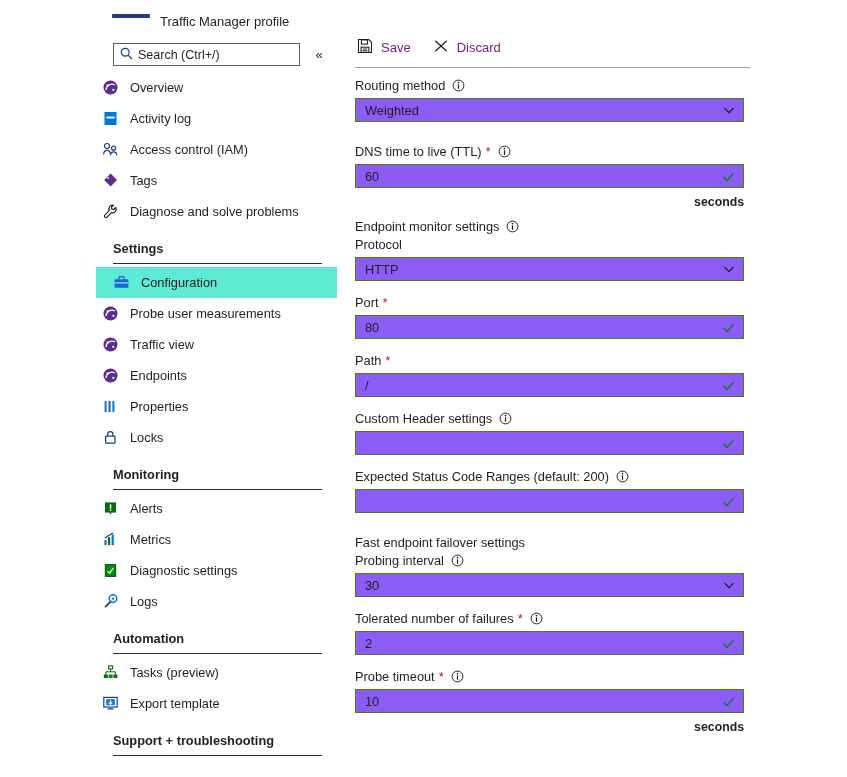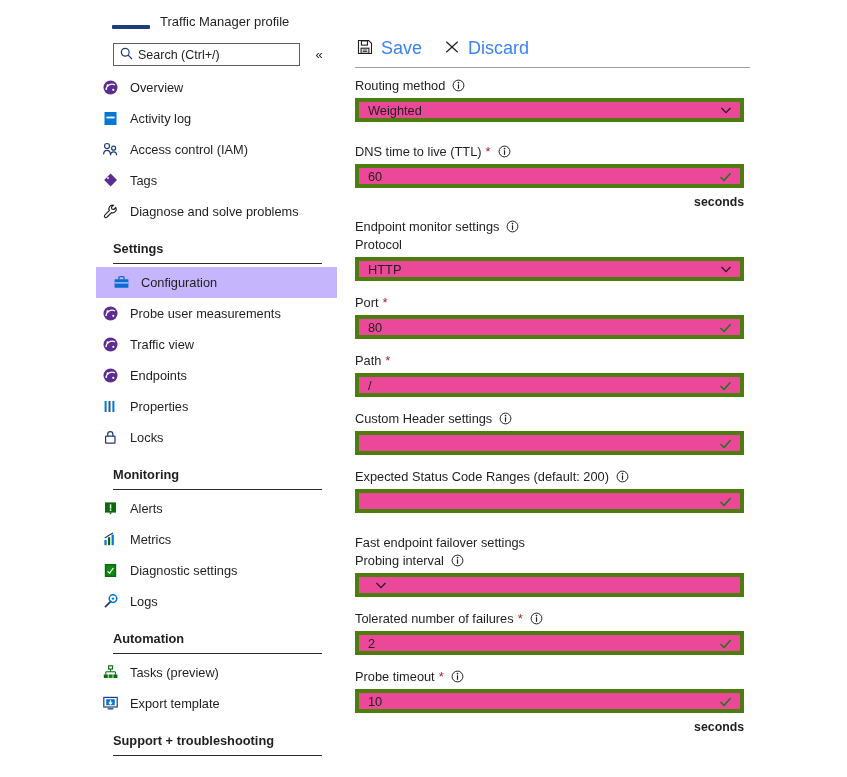--- a/index.html
+++ b/index.html
@@ -23,21 +23,21 @@
     left: 0;
     top: 0;
     width: 340px;
     height: 777px;
   }
   #resource-bar-row {
     position: absolute;
     left: 112px;
     top: 14px;
     display: flex;
-    align-items: flex-end;
+    align-items: flex-start;
     gap: 10px;
   }
   .resource-accent {
     width: 38px;
     height: 4px;
     background: #1f3d7a;
     border-radius: 1px;
   }
   #resource-title {
     font-size: 13px;
@@ -99,21 +99,21 @@
   }
   .nav-item {
     height: 31px;
     display: flex;
     align-items: center;
     padding-left: 102px;
     box-sizing: border-box;
     cursor: pointer;
   }
   .nav-item.selected {
-    background: #c4b5fd;
+    background: #5eead4;
     margin-left: 96px;
     padding-left: 17px;
     width: 241px;
   }
   .nav-icon {
     flex: none;
     width: 17px;
     height: 17px;
     margin-right: 11px;
     display: flex;
@@ -160,22 +160,22 @@
     gap: 18px;
   }
   .cmd-btn {
     display: flex;
     align-items: center;
     gap: 8px;
     cursor: pointer;
     padding: 2px 2px;
   }
   .cmd-label {
-    font-size: 18px;
-    color: #3b82f6;
+    font-size: 13px;
+    color: #701a75;
   }
   #command-rule {
     position: absolute;
     left: 0;
     top: 67px;
     width: 395px;
     height: 1px;
     background: #a19f9d;
   }
 
@@ -210,27 +210,28 @@
     display: flex;
     align-items: center;
     font-size: 12.8px;
     color: #201f1e;
     margin-bottom: 3px;
     white-space: nowrap;
   }
   .control {
     width: 389px;
     height: 24px;
-    border: 4px solid #4d7c0f;
-    background: #ec4899;
+    border: 1px solid #4d7c0f;
+    background: #8b5cf6;
     box-sizing: border-box;
     display: flex;
     align-items: center;
     padding: 0 7px 0 9px;
     position: relative;
+    justify-content: flex-end;
   }
   .control input.value {
     border: none;
     outline: none;
     background: transparent;
     font-family: "Liberation Sans", sans-serif;
     font-size: 12.8px;
     color: #201f1e;
     flex: 1;
     padding: 0;
@@ -667,20 +668,21 @@
         <span>Probing interval</span>
         <span class="info-icon">
           <svg width="13" height="13" viewBox="0 0 13 13">
             <circle cx="6.5" cy="6.5" r="5.4" fill="none" stroke="#201f1e" stroke-width="1"></circle>
             <circle cx="6.5" cy="3.6" r="0.85" fill="#201f1e"></circle>
             <rect x="5.9" y="5.3" width="1.2" height="4.5" fill="#201f1e"></rect>
           </svg>
         </span>
       </div>
       <div class="control">
+        <input class="value" type="text" value="30" style="">
         <span class="adorn">
           <svg width="14" height="14" viewBox="0 0 14 14">
             <polyline points="2.5,5 7,9.6 11.5,5" fill="none" stroke="#201f1e" stroke-width="1.3"></polyline>
           </svg>
         </span>
       </div>
     </div>
 
     <div class="spacer-14"></div>
 

